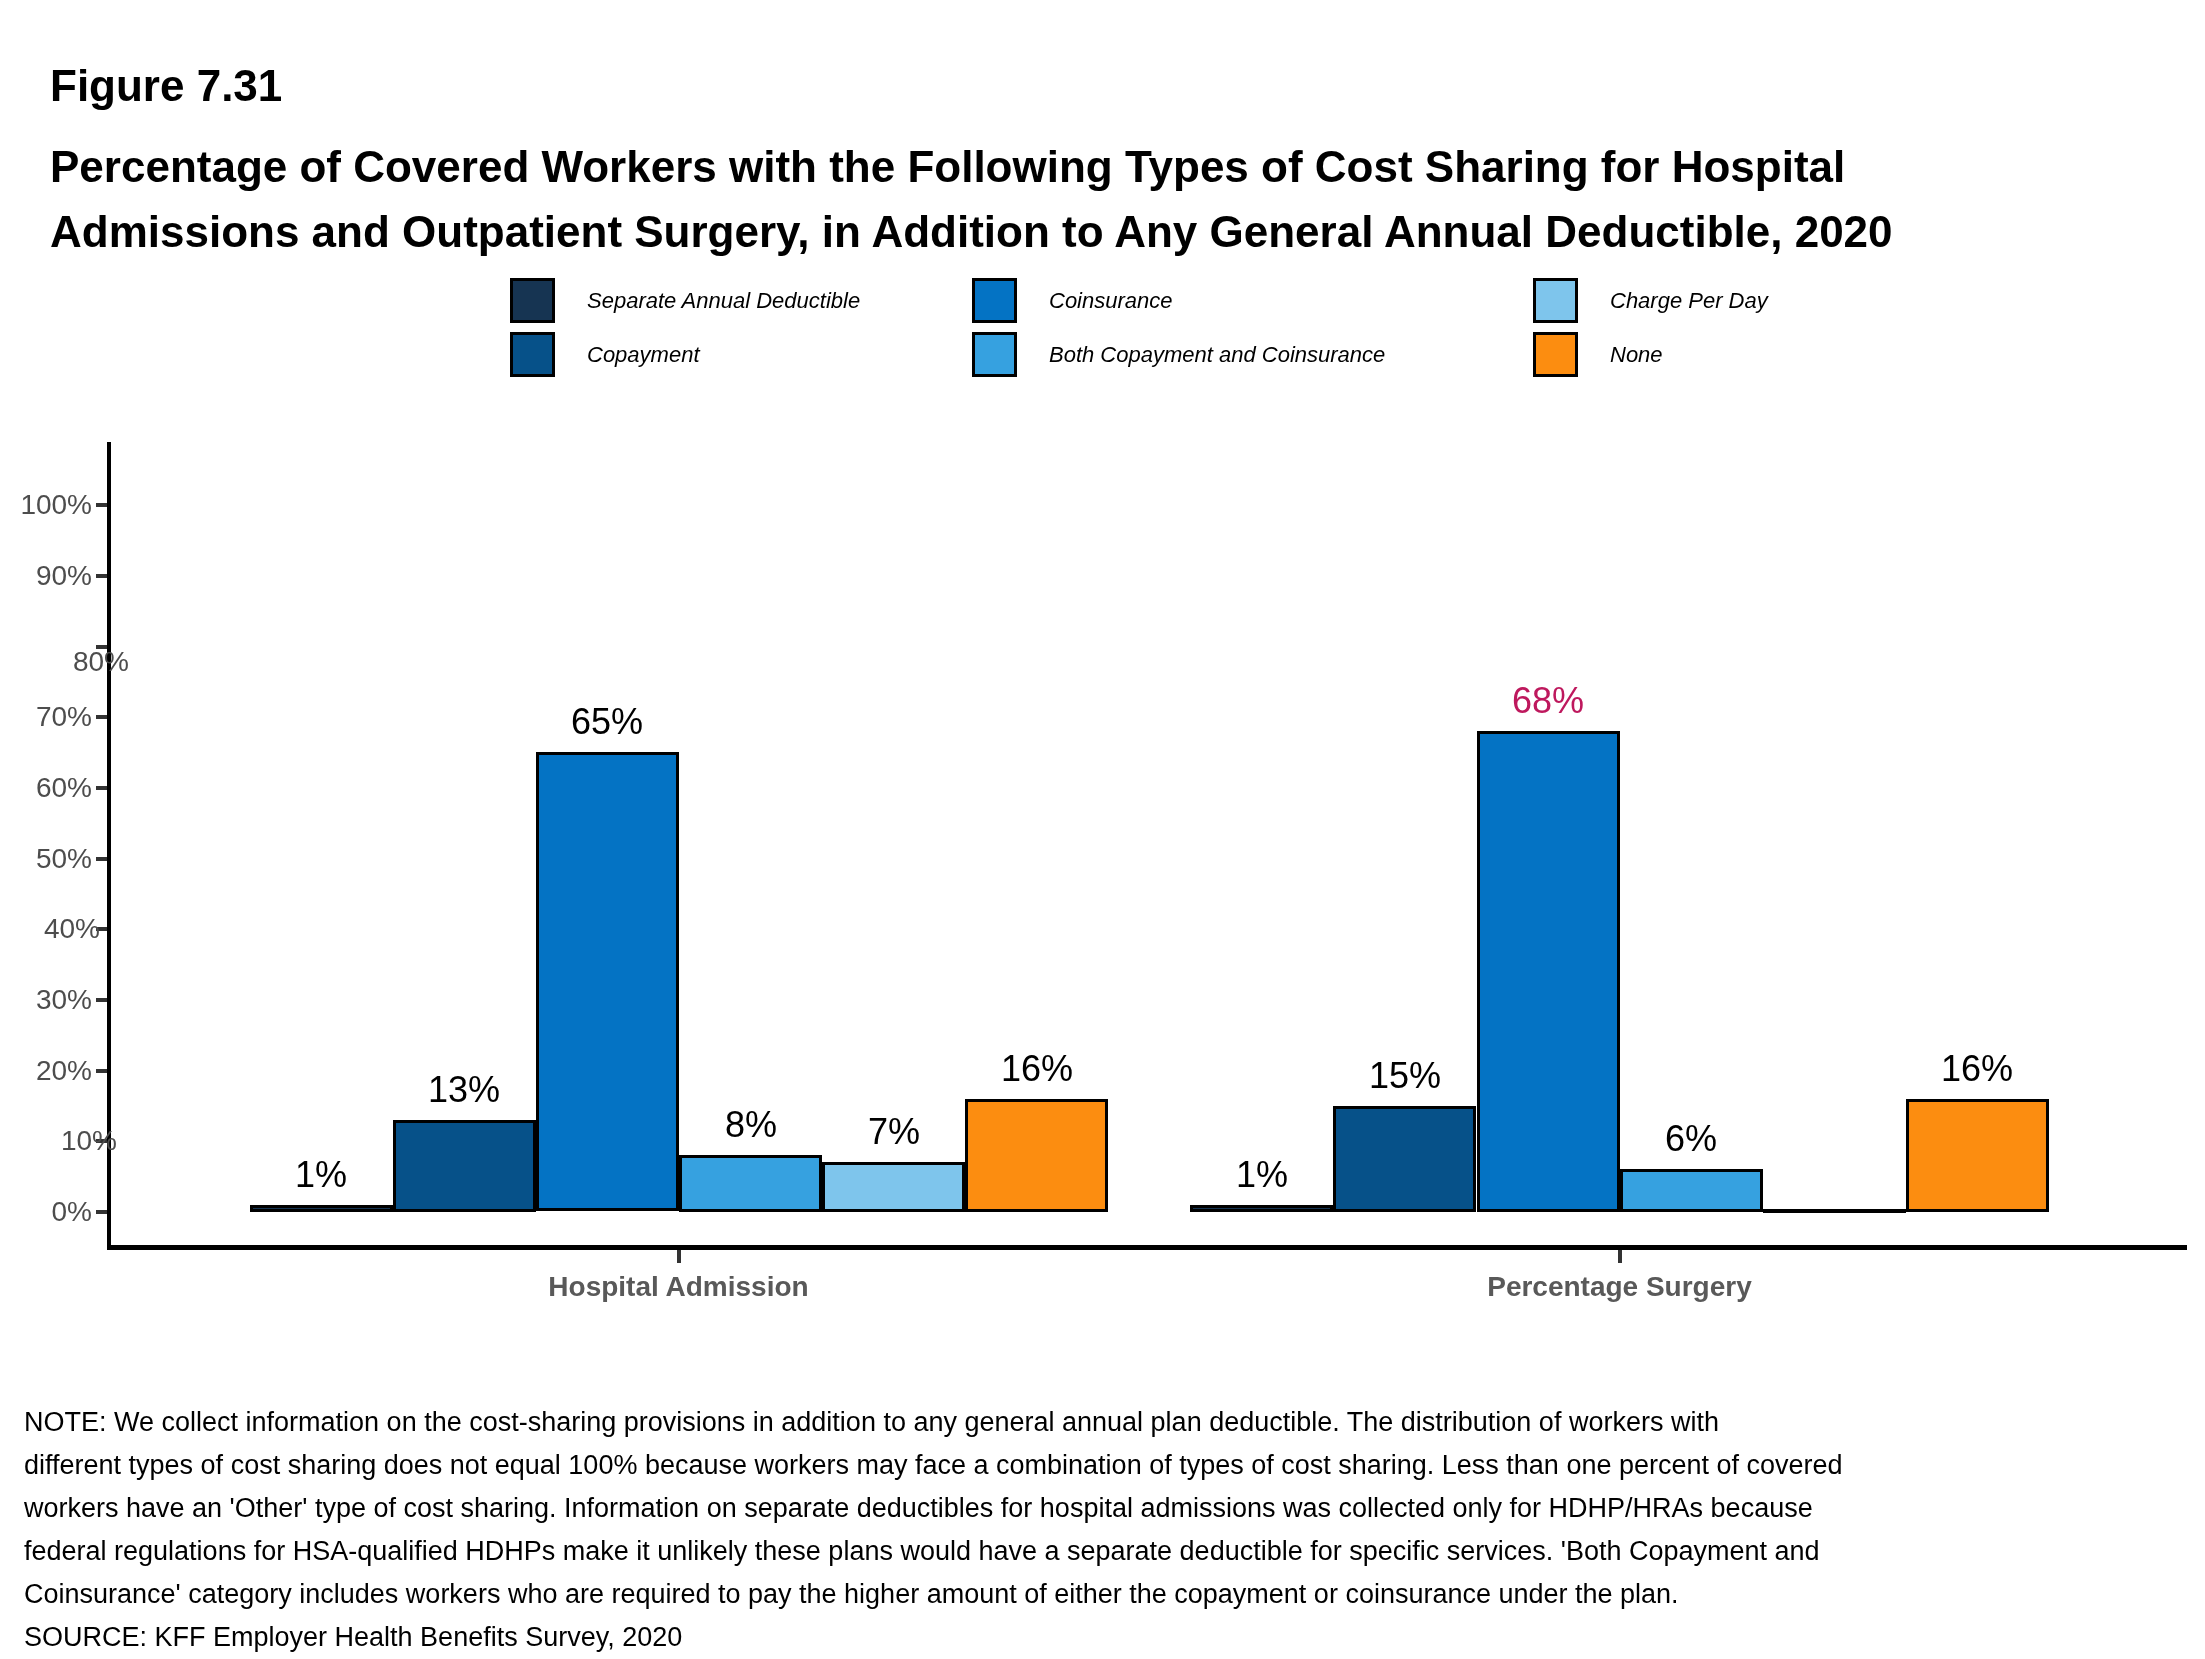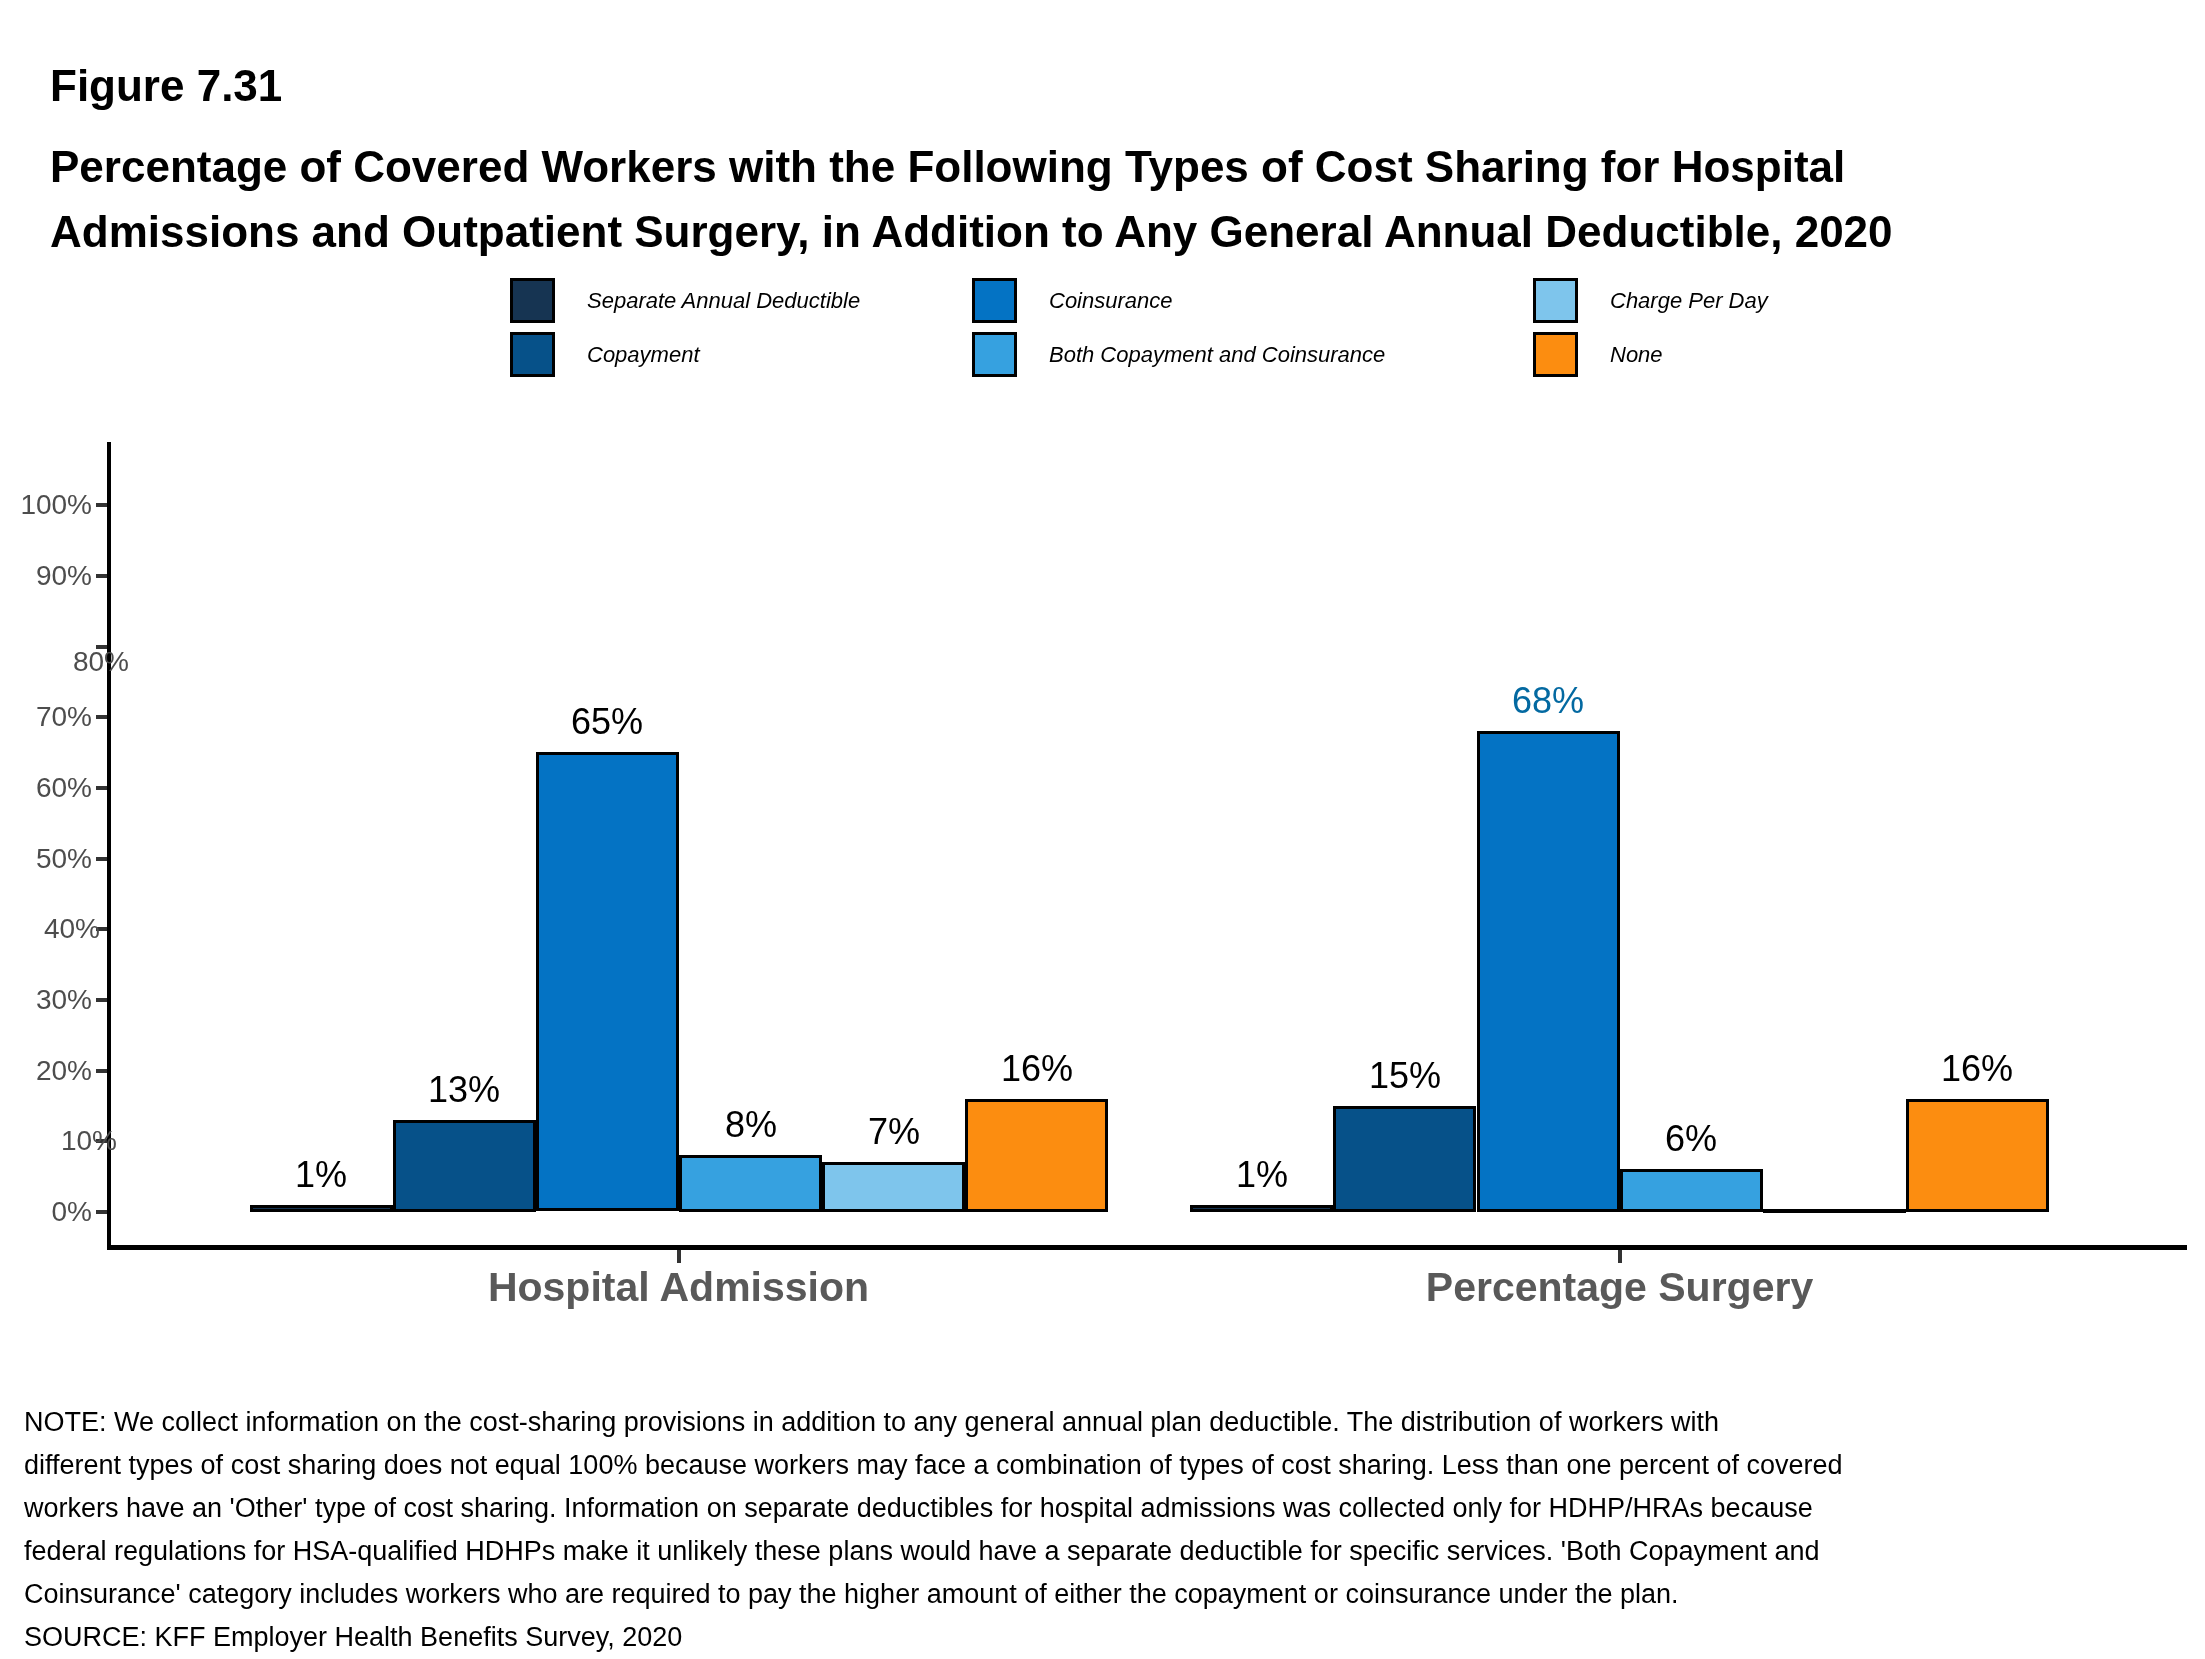--- a/index.html
+++ b/index.html
@@ -12,21 +12,21 @@
   .chart-title{left:50px;top:134px;font-size:44px;font-weight:bold;line-height:65px;white-space:nowrap;}
   
   .legend-item{position:absolute;height:45px;}
   .legend-swatch{position:absolute;left:0;top:0;width:39px;height:39px;border:3.2px solid #000;}
   .legend-label{position:absolute;top:0;height:45px;line-height:45px;font-size:22px;white-space:nowrap;font-style:italic;}
   
   .axis-line{position:absolute;background:#000;}
   .y-tick{position:absolute;width:11px;height:4px;background:#333;}
   .y-tick-label{position:absolute;width:92px;text-align:right;font-size:28px;line-height:32px;color:#4D4D4D;}
   .x-tick{position:absolute;width:4px;height:12.6px;background:#333;}
-  .cat-label{position:absolute;width:395px;text-align:center;font-size:41px;font-weight:bold;color:#595959;line-height:36px;}
+  .cat-label{position:absolute;width:395px;text-align:center;font-size:28px;font-weight:bold;color:#595959;line-height:36px;}
   .bar{position:absolute;border:3.2px solid #000;box-sizing:border-box;}
   .bar-zero{position:absolute;background:#000;}
   .bar-value-label{position:absolute;text-align:center;font-size:36px;line-height:38px;color:#000;white-space:nowrap;}
   
   .note{left:24px;top:1401px;font-size:27px;line-height:43px;}
   .note div{white-space:nowrap;}
 </style>
 </head>
 <body>
 
@@ -103,21 +103,21 @@
       <div class="bar-value-label" style="left: 775px; top: 1113px; width: 238px; color: rgb(0, 0, 0);">7%</div>
       <div class="bar" style="left: 965px; top: 1099px; width: 143px; height: 113px; background: rgb(252, 141, 16);"></div>
       <div class="bar-value-label" style="left: 918px; top: 1050px; width: 238px; color: rgb(0, 0, 0);">16%</div>
       <div class="x-tick" style="left: 677px; top: 1250px;"></div>
       <div class="cat-label" style="left: 481px; top: 1269px; color: rgb(89, 89, 89);">Hospital Admission</div>
       <div class="bar" style="left: 1190px; top: 1205px; width: 143px; height: 7.1px; background: rgb(22, 52, 82);"></div>
       <div class="bar-value-label" style="left: 1143px; top: 1156px; width: 238px; color: rgb(0, 0, 0);">1%</div>
       <div class="bar" style="left: 1333px; top: 1106px; width: 143px; height: 106px; background: rgb(6, 81, 137);"></div>
       <div class="bar-value-label" style="left: 1286px; top: 1057px; width: 238px; color: rgb(0, 0, 0);">15%</div>
       <div class="bar" style="left: 1477px; top: 731px; width: 143px; height: 481px; background: rgb(4, 115, 196);"></div>
-      <div class="bar-value-label" style="left: 1429px; top: 682px; width: 238px; color: #0369a1;">68%</div>
+      <div class="bar-value-label" style="left: 1429px; top: 682px; width: 238px; color: #be185d;">68%</div>
       <div class="bar" style="left: 1620px; top: 1169px; width: 143px; height: 43px; background: rgb(54, 161, 224);"></div>
       <div class="bar-value-label" style="left: 1572px; top: 1120px; width: 238px; color: rgb(0, 0, 0);">6%</div>
       <div class="bar-zero" style="left: 1763px; top: 1209px; width: 143px; height: 4px;"></div>
       <div class="bar" style="left: 1906px; top: 1099px; width: 143px; height: 113px; background: rgb(252, 141, 16);"></div>
       <div class="bar-value-label" style="left: 1858px; top: 1050px; width: 238px; color: rgb(0, 0, 0);">16%</div>
       <div class="x-tick" style="left: 1618px; top: 1250px;"></div>
       <div class="cat-label" style="left: 1422px; top: 1269px; color: rgb(89, 89, 89);">Percentage Surgery</div>
     </div>
 
   <div class="abs note">

